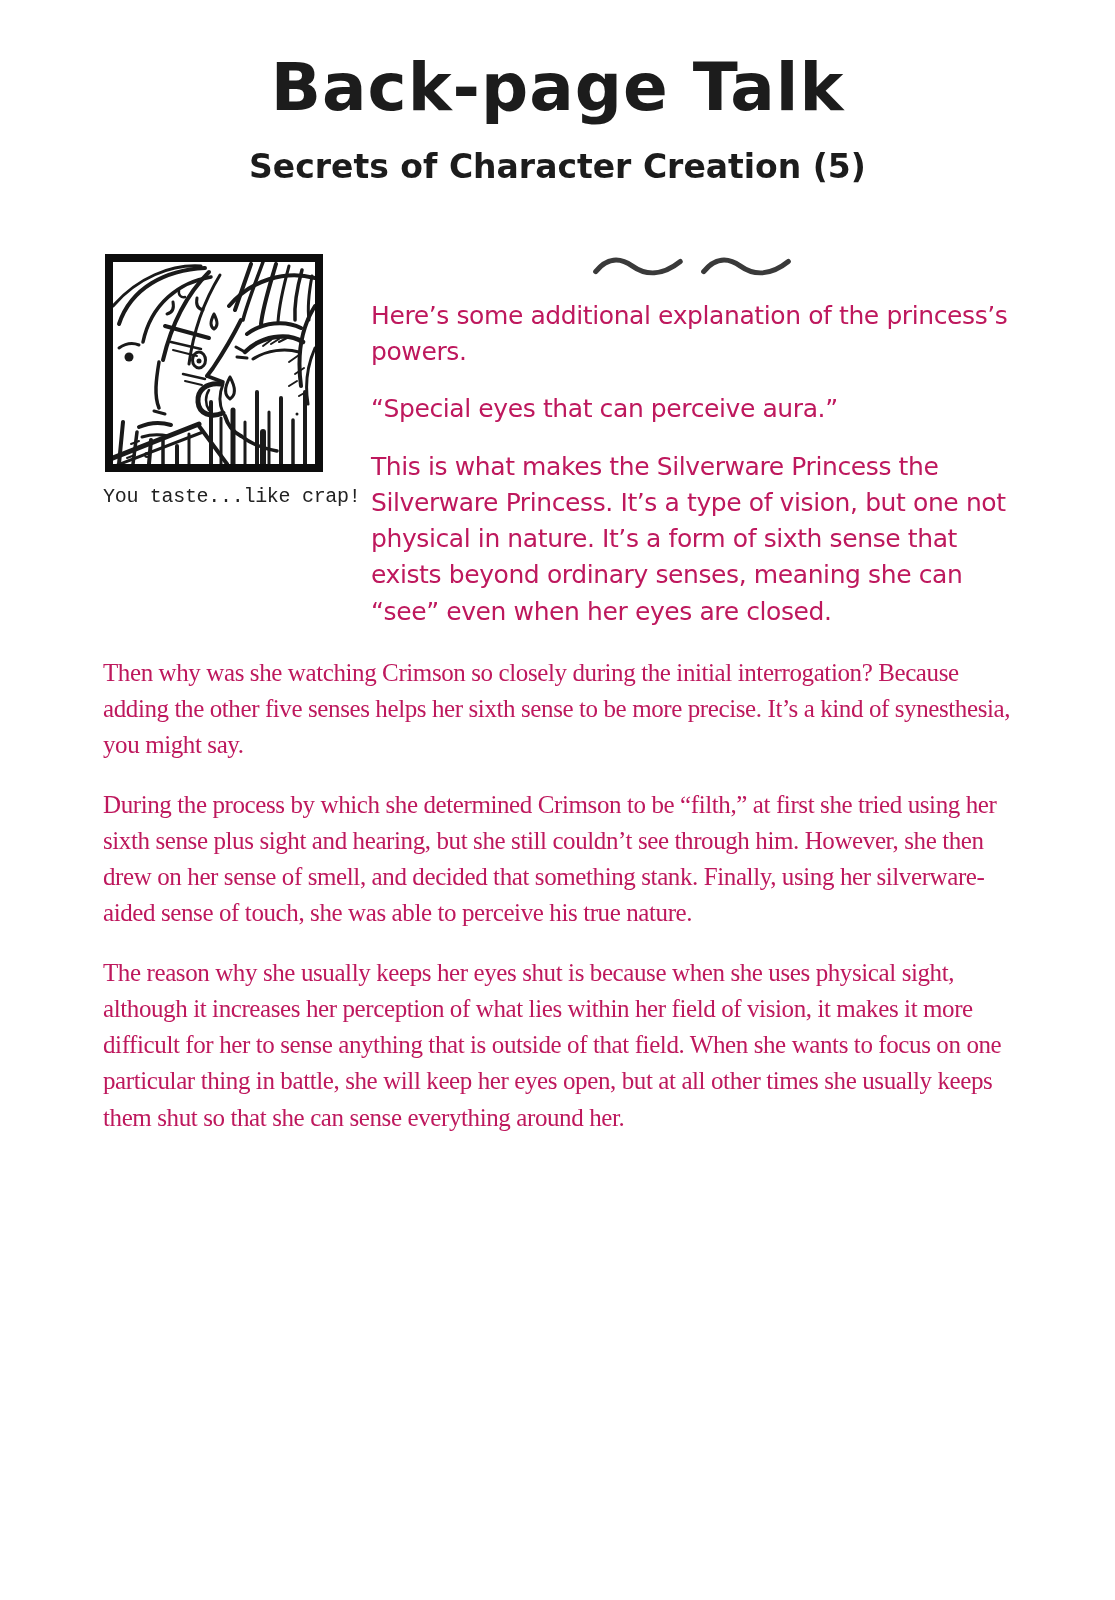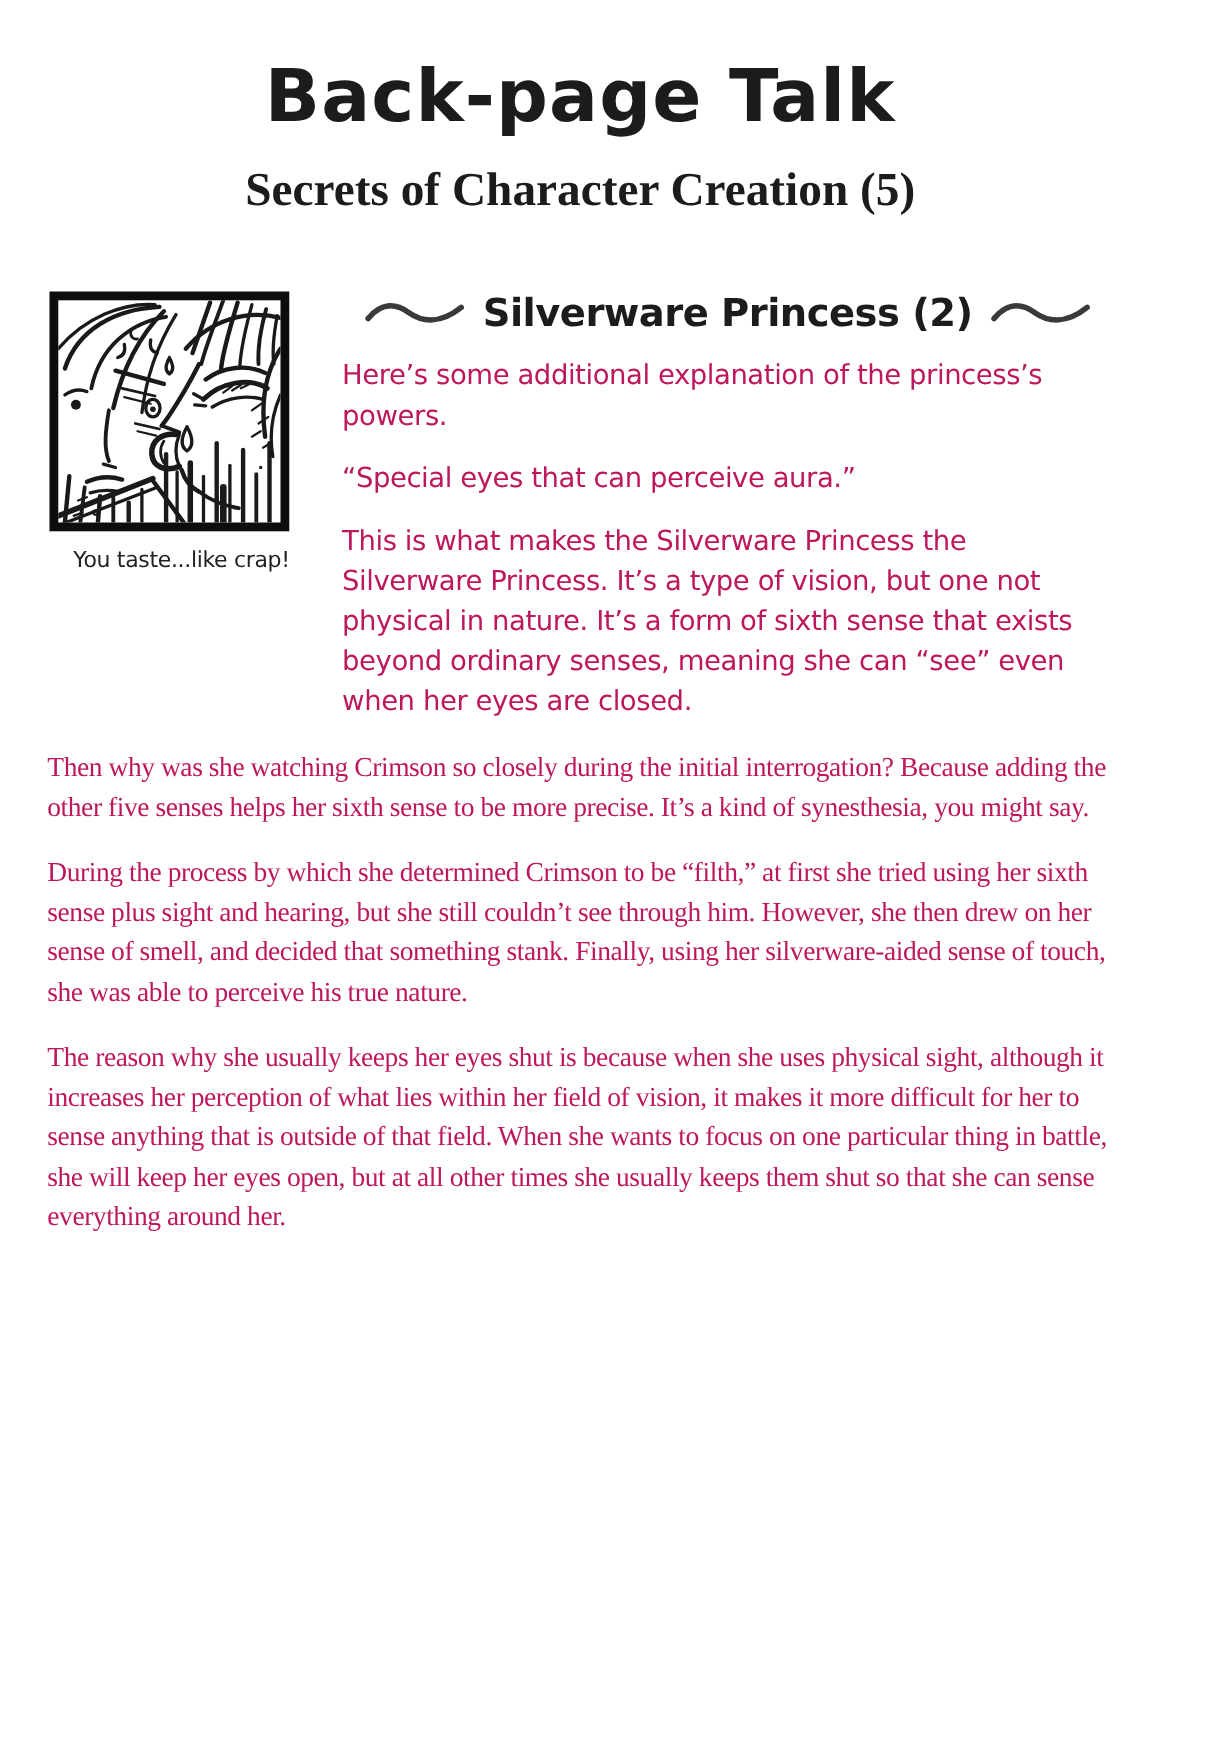--- a/index.html
+++ b/index.html
@@ -9,51 +9,51 @@
     color: #1c1c1c;
     font-family: "DejaVu Sans", sans-serif;
   }
   .page {
     position: relative;
     box-sizing: border-box;
     width: 1115px;
     height: 1600px;
     margin: 0 auto;
     background: #ffffff;
-    padding: 50px 103px 0 43px;
+    padding: 50px 103px 0 103px;
     overflow: hidden;
   }
   
   .page-header { text-align: center; }
   .main-title {
     margin: 0;
     font-size: 66px;
     font-weight: 700;
     letter-spacing: 1px;
     line-height: 1.15;
   }
   .sub-title {
     margin: 22px 0 0 0;
-    font-size: 43px;
+    font-size: 33px;
     font-weight: 700;
     letter-spacing: 0px;
     line-height: 1.15;
     white-space: nowrap;
-    font-family: Liberation Serif, serif;
   }
   
   .content-row {
     display: flex;
     align-items: flex-start;
     gap: 24px;
     margin-top: 68px;
   }
   .figure-col {
     flex: 0 0 244px;
     width: 244px;
+    font-family: Liberation Mono, monospace;
   }
   .panel-frame {
     width: 202px;
     height: 202px;
     border: 8px solid #0d0d0d;
     background: #ffffff;
     margin: 0 auto 0 2px;
   }
   .panel-frame svg { display: block; }
   .panel-caption {
@@ -194,21 +194,20 @@
         </svg>
       </div>
       <figcaption class="panel-caption">You taste...like crap!</figcaption>
     </figure>
 
     <div class="text-col">
       <div class="heading-row">
         <svg class="squiggle" viewBox="0 0 100 28" fill="none" stroke="#3a3a3a" stroke-width="5.5" stroke-linecap="round">
           <path d="M4,19 C16,4 30,3 44,13 C58,23 76,24 96,8"></path>
         </svg>
-        <h3 class="section-heading">Silverware Princess (2)</h3>
         <svg class="squiggle" viewBox="0 0 100 28" fill="none" stroke="#3a3a3a" stroke-width="5.5" stroke-linecap="round">
           <path d="M4,19 C16,4 30,3 44,13 C58,23 76,24 96,8"></path>
         </svg>
       </div>
       <p>Here’s some additional explanation of the princess’s powers.</p>
       <p>“Special eyes that can perceive aura.”</p>
       <p>This is what makes the Silverware Princess the Silverware Princess. It’s a type of vision, but one not physical in nature. It’s a form of sixth sense that exists beyond ordinary senses, meaning she can “see” even when her eyes are closed.</p>
     </div>
 
   </section>

